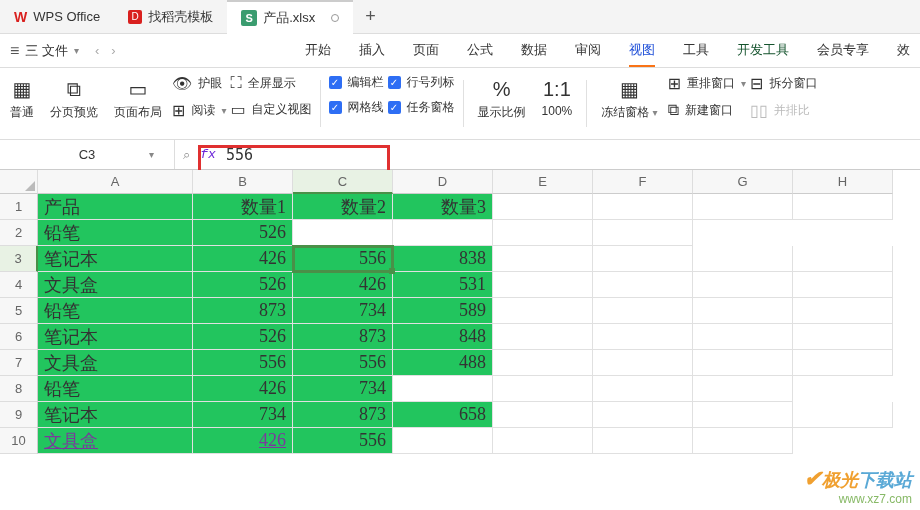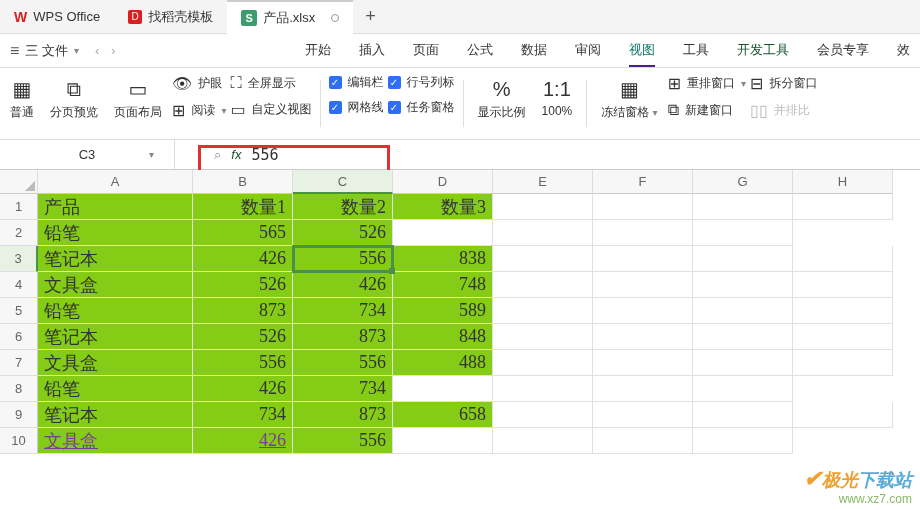--- a/index.html
+++ b/index.html
@@ -15,36 +15,36 @@
 .S-logo { width: 16px; height: 16px; background: #3a9c6f; border-radius: 2px; display: inline-flex; align-items: center; justify-content: center; color: #fff; font-size: 11px; font-weight: bold; }
 .dot { width: 8px; height: 8px; border: 1px solid #999; border-radius: 50%; margin-left: 10px; }
 .plus { padding: 0 12px; font-size: 18px; color: #555; }
 
 
 .menubar { display: flex; align-items: center; height: 34px; border-bottom: 1px solid #ddd; }
 .file-btn { display: flex; align-items: center; gap: 6px; padding: 0 10px; }
 .ham { font-size: 16px; color: #555; }
 .menu-items { display: flex; gap: 28px; margin-left: auto; padding-right: 10px; }
 .menu-item { padding: 6px 0; cursor: pointer; }
-.menu-item.active { color: #0f766e; border-bottom: 2px solid #4c1d95; }
+.menu-item.active { color: #1d4ed8; border-bottom: 2px solid #f97316; }
 .menu-item.dev { color: #14532d; }
 
 
 .ribbon { display: flex; align-items: flex-start; height: 72px; border-bottom: 1px solid #ddd; padding: 6px 4px; gap: 4px; }
 .rgroup { display: flex; flex-direction: column; align-items: center; padding: 2px 6px; gap: 2px; font-size: 12px; color: #333; }
 .rgroup .icon { font-size: 20px; display: flex; align-items: center; justify-content: center; height: 26px; }
 .rgroup .lbl { font-size: 12px; white-space: nowrap; }
 .rdiv { width: 1px; background: #e0e0e0; margin: 6px 4px; align-self: stretch; }
 .rcol { display: flex; flex-direction: column; gap: 8px; justify-content: center; font-size: 12px; }
 .rrow { display: flex; align-items: center; gap: 6px; white-space: nowrap; }
 .cb { width: 13px; height: 13px; background: #2e6ef4; border-radius: 2px; display: inline-flex; align-items: center; justify-content: center; color: #fff; font-size: 10px; }
 .icon-sm { font-size: 16px; }
 
 
-.formulabar { display: flex; align-items: center; height: 30px; border-bottom: 1px solid #ccc; gap: 31px; }
+.formulabar { display: flex; align-items: center; height: 30px; border-bottom: 1px solid #ccc; }
 .namebox { width: 175px; display: flex; align-items: center; justify-content: center; border-right: 1px solid #ddd; height: 100%; position: relative; }
 .namebox-dd { position: absolute; right: 20px; color: #888; font-size: 10px; }
 .fx-area { display: flex; align-items: center; padding: 0 8px; gap: 10px; flex: 1; height: 100%; }
 .red-box { position: absolute; border: 3px solid #e03030; left: 198px; top: 145px; width: 192px; height: 44px; pointer-events: none; }
 
 
 .grid { position: relative; }
 .colheaders { display: flex; margin-left: 38px; height: 24px; }
 .colh { width: 100px; text-align: center; border-right: 1px solid #ddd; border-bottom: 1px solid #ccc; background: #f7f7f7; color: #666; font-size: 13px; display: flex; align-items: center; justify-content: center; }
 .colh:first-child { width: 155px; }
@@ -53,21 +53,21 @@
 .corner::after { content: ""; position: absolute; right: 2px; bottom: 2px; width: 0; height: 0; border-style: solid; border-width: 0 0 10px 10px; border-color: transparent transparent #bbb transparent; }
 
 .rows { }
 .row { display: flex; height: 26px; }
 .rowh { width: 38px; text-align: center; border-right: 1px solid #ccc; border-bottom: 1px solid #ddd; background: #f7f7f7; color: #666; display: flex; align-items: center; justify-content: center; font-size: 13px; }
 .rowh.active { background: #e8f2e4; border-right: 2px solid #4a9048; }
 .cell { width: 100px; border-right: 1px solid #e0e0e0; border-bottom: 1px solid #e0e0e0; display: flex; align-items: center; padding: 0 6px; font-size: 18px; font-family: "SimSun", serif; }
 .cell.colA { width: 155px; justify-content: flex-start; }
 .cell.num { justify-content: flex-end; }
 .cell.hdr { font-size: 18px; }
-.cell.green { background: #84cc16; }
+.cell.green { background: #22c55e; }
 .cell.link { color: #7a3a9c; text-decoration: underline; }
 .selcell { outline: 3px solid #4a9048; outline-offset: -2px; position: relative; }
 .selcell::after { content: ""; position: absolute; right: -3px; bottom: -3px; width: 6px; height: 6px; background: #4a9048; }
 
 
 .wm { position: absolute; right: 8px; bottom: 4px; text-align: right; margin-top: 28px; }
 .wm-top { color: #5aa9d6; font-size: 18px; font-style: italic; font-weight: bold; }
 .wm-top .orange { color: #f0a030; }
 .wm-bot { color: #87b966; font-size: 12px; }
 </style>
@@ -206,21 +206,21 @@
   </div>
 </div>
 
 <div class="formulabar">
   <div class="namebox">
     <span>C3</span>
     <span class="namebox-dd">▾</span>
   </div>
   <div class="fx-area">
     <span style="color:#888;">⌕</span>
-    <span style="font-style:italic;color:#14532d;">fx</span>
+    <span style="font-style:italic;color:#6d28d9;font-family:Liberation Mono, monospace;">fx</span>
     <span style="font-family:monospace;font-size:15px;">556</span>
   </div>
 </div>
 <div class="red-box"></div>
 
 <div class="grid">
   <div class="corner"></div>
   <div class="colheaders">
     <div class="colh">A</div>
     <div class="colh">B</div>
@@ -239,21 +239,20 @@
 <div class="cell num green hdr">数量2</div>
 <div class="cell num green hdr">数量3</div>
 <div class="cell"></div>
 <div class="cell"></div>
 <div class="cell"></div>
 <div class="cell"></div>
       </div>
       <div class="row">
         <div class="rowh ">2</div>
 <div class="cell colA green ">铅笔</div>
-<div class="cell num green ">565</div>
 <div class="cell num green ">526</div>
 <div class="cell"></div>
 <div class="cell"></div>
 <div class="cell"></div>
 <div class="cell"></div>
       </div>
       <div class="row">
         <div class="rowh active">3</div>
 <div class="cell colA green ">笔记本</div>
 <div class="cell num green ">426</div>
@@ -262,21 +261,21 @@
 <div class="cell"></div>
 <div class="cell"></div>
 <div class="cell"></div>
 <div class="cell"></div>
       </div>
       <div class="row">
         <div class="rowh ">4</div>
 <div class="cell colA green ">文具盒</div>
 <div class="cell num green ">526</div>
 <div class="cell num green ">426</div>
-<div class="cell num green">748</div>
+<div class="cell num green">531</div>
 <div class="cell"></div>
 <div class="cell"></div>
 <div class="cell"></div>
 <div class="cell"></div>
       </div>
       <div class="row">
         <div class="rowh ">5</div>
 <div class="cell colA green ">铅笔</div>
 <div class="cell num green ">873</div>
 <div class="cell num green ">734</div>

